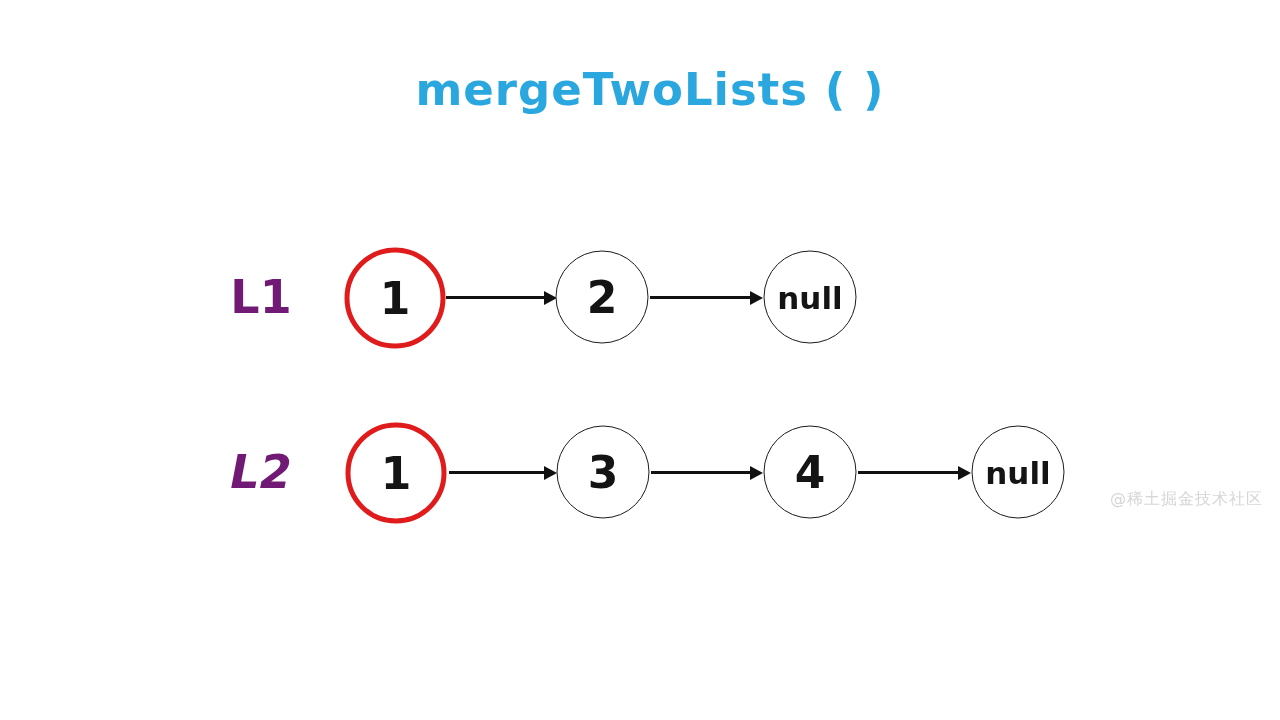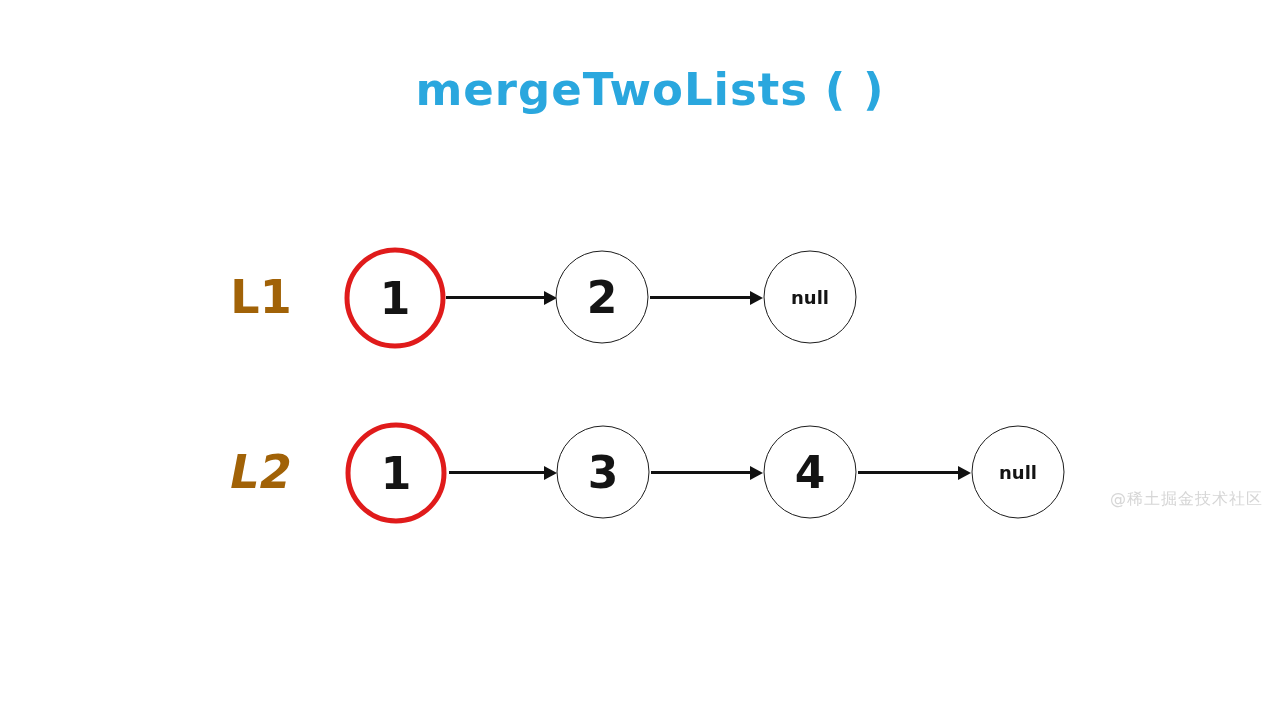--- a/index.html
+++ b/index.html
@@ -12,33 +12,33 @@
 
   .title {
     position:absolute; top:63px; left:20px; width:1260px;
     text-align:center;
     font-size:45px; font-weight:bold; letter-spacing:1px;
     color:#2aa7de;
   }
 
   .list-label {
     position:absolute; transform:translate(-50%,-50%);
-    font-size:46px; font-weight:bold; color:#a16207;
+    font-size:46px; font-weight:bold; color:#701a75;
   }
 
   .node {
     position:absolute; transform:translate(-50%,-50%);
     width:91px; height:91px; border-radius:50%;
     border:1.5px solid #1c1c1c; background:#ffffff;
     display:flex; align-items:center; justify-content:center;
     font-size:44px; font-weight:bold; color:#141414;
     box-sizing:content-box;
   }
   .node--highlight { border:5px solid #e01b1b; }
-  .node--null { font-size:18px; }
+  .node--null { font-size:31px; }
 
   .arrow { position:absolute; height:0; border-top:3px solid #111111; }
   .arrow::after {
     content:""; position:absolute; right:-13px; top:-8px;
     width:0; height:0;
     border-left:13px solid #111111;
     border-top:7px solid transparent;
     border-bottom:7px solid transparent;
   }
 

